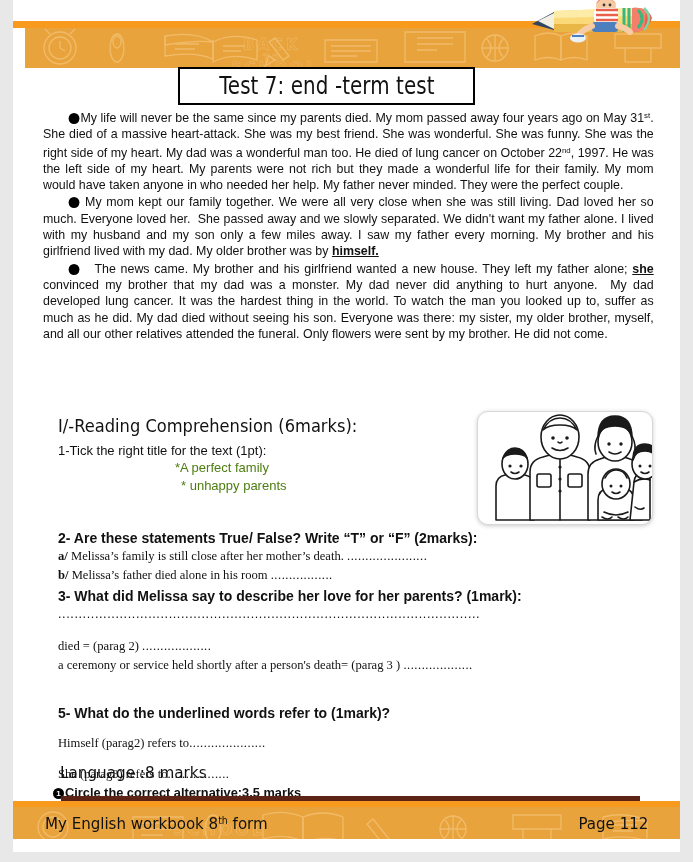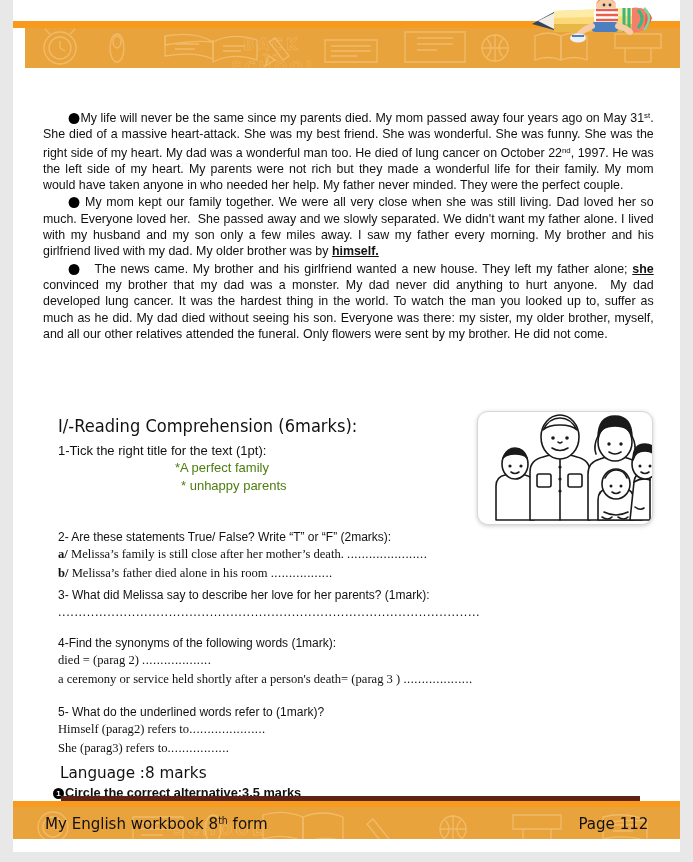--- a/index.html
+++ b/index.html
@@ -123,36 +123,36 @@
     background: #fff;
     border: 1px solid #d8d8d8;
     border-radius: 11px;
     box-shadow: 0 1px 4px rgba(0,0,0,.20);
     overflow: hidden;
   }
   .fam svg { display:block; }
 
   
   .qblock { position: absolute; left: 45px; color:#111; }
-  .qh { font-weight: normal; font-size: 12px; }
+  .qh { font-weight: bold; font-size: 14px; }
   .qt { font-size: 12.6px; font-family: Liberation Serif, serif; }
   .dots { letter-spacing: .5px; }
   .fullrule {
     font-size: 12.6px; color:#111; letter-spacing:.6px;
     white-space: nowrap; overflow: hidden;
   }
 
   #q2 { top: 530px; }
   #q2 .qt { margin-top: 2px; line-height: 17px; }
   #q3 { top: 588px; }
   #q3 .fullrule { margin-top: 3px; width: 480px; }
   #q4 { top: 636px; }
   #q4 .qt { margin-top: 2px; line-height: 17px; }
   #q5 { top: 705px; }
-  #q5 .qt { margin-top: 2px; line-height: 17px; }
+  #q5 .qt { margin-top: 14px; line-height: 17px; }
 
   .lang-head {
     position: absolute; left: 47px; top: 763px;
     font-size: 16px; color: #111;
     font-family: "DejaVu Sans", sans-serif;
     transform: scaleX(0.95); transform-origin:left top;
   }
   .lang-q {
     position: absolute; left: 40px; top: 785px;
     font-size: 12.8px; font-weight: bold; color: #111;
@@ -256,20 +256,23 @@
           <path d="M72 30 q-10 4 -14 10" stroke="#f7cba3" stroke-width="6" fill="none" stroke-linecap="round"></path>
           <path d="M98 30 q8 2 12 6" stroke="#f7cba3" stroke-width="6" fill="none" stroke-linecap="round"></path>
           <ellipse cx="58" cy="42" rx="8" ry="4.5" fill="#eaf1f7"></ellipse>
           <path d="M52 40 h12" stroke="#4d7fbf" stroke-width="2"></path>
           <circle cx="84" cy="9" r="1.4" fill="#3a3a3a"></circle>
           <circle cx="90" cy="9" r="1.4" fill="#3a3a3a"></circle>
         </g>
       </svg>
     </div>
 
+    <div class="title-box">
+      <span class="t">Test 7: end -term test</span>
+    </div>
 
     <div class="body">
       <p class="para">
         <span class="num">1</span><span>My life will never be the same since my parents died. My mom passed away four years ago on May 31<sup>st</sup>. She died of a massive heart-attack. She was my best friend. She was wonderful. She was funny. She was the right side of my heart. My dad was a wonderful man too. He died of lung cancer on October 22<sup>nd</sup>, 1997. He was the left side of my heart. My parents were not rich but they made a wonderful life for their family. My mom would have taken anyone in who needed her help. My father never minded. They were the perfect couple.</span>
       </p>
       <p class="para">
         <span class="num">2</span><span>&nbsp;My mom kept our family together. We were all very close when she was still living. Dad loved her so much. Everyone loved her.&nbsp; She passed away and we slowly separated. We didn't want my father alone. I lived with my husband and my son only a few miles away. I saw my father every morning. My brother and his girlfriend lived with my dad. My older brother was by <span class="ul">himself.</span></span>
       </p>
       <p class="para">
         <span class="num">3</span><span>&nbsp;&nbsp; The news came. My brother and his girlfriend wanted a new house. They left my father alone; <span class="ul">she</span> convinced my brother that my dad was a monster. My dad never did anything to hurt anyone.&nbsp; My dad developed lung cancer. It was the hardest thing in the world. To watch the man you looked up to, suffer as much as he did. My dad died without seeing his son. Everyone was there: my sister, my older brother, myself, and all our other relatives attended the funeral. Only flowers were sent by my brother. He did not come.</span>
@@ -353,21 +356,20 @@
         <span class="dots">.................</span>
       </div>
     </div>
 
     <div class="qblock" id="q3">
       <div class="qh">3- What did Melissa say to describe her love for her parents? (1mark):</div>
       <div class="fullrule">.......................................................................................................</div>
     </div>
 
     <div class="qblock" id="q4">
-      <div class="qh">4-Find the synonyms of the following words (1mark):</div>
       <div class="qt">
         <span>died = (parag 2)</span>
         <span class="dots">...................</span>
       </div>
       <div class="qt">
         <span>a ceremony or service held shortly after a person's death= (parag 3 )</span>
         <span class="dots">...................</span>
       </div>
     </div>
 

